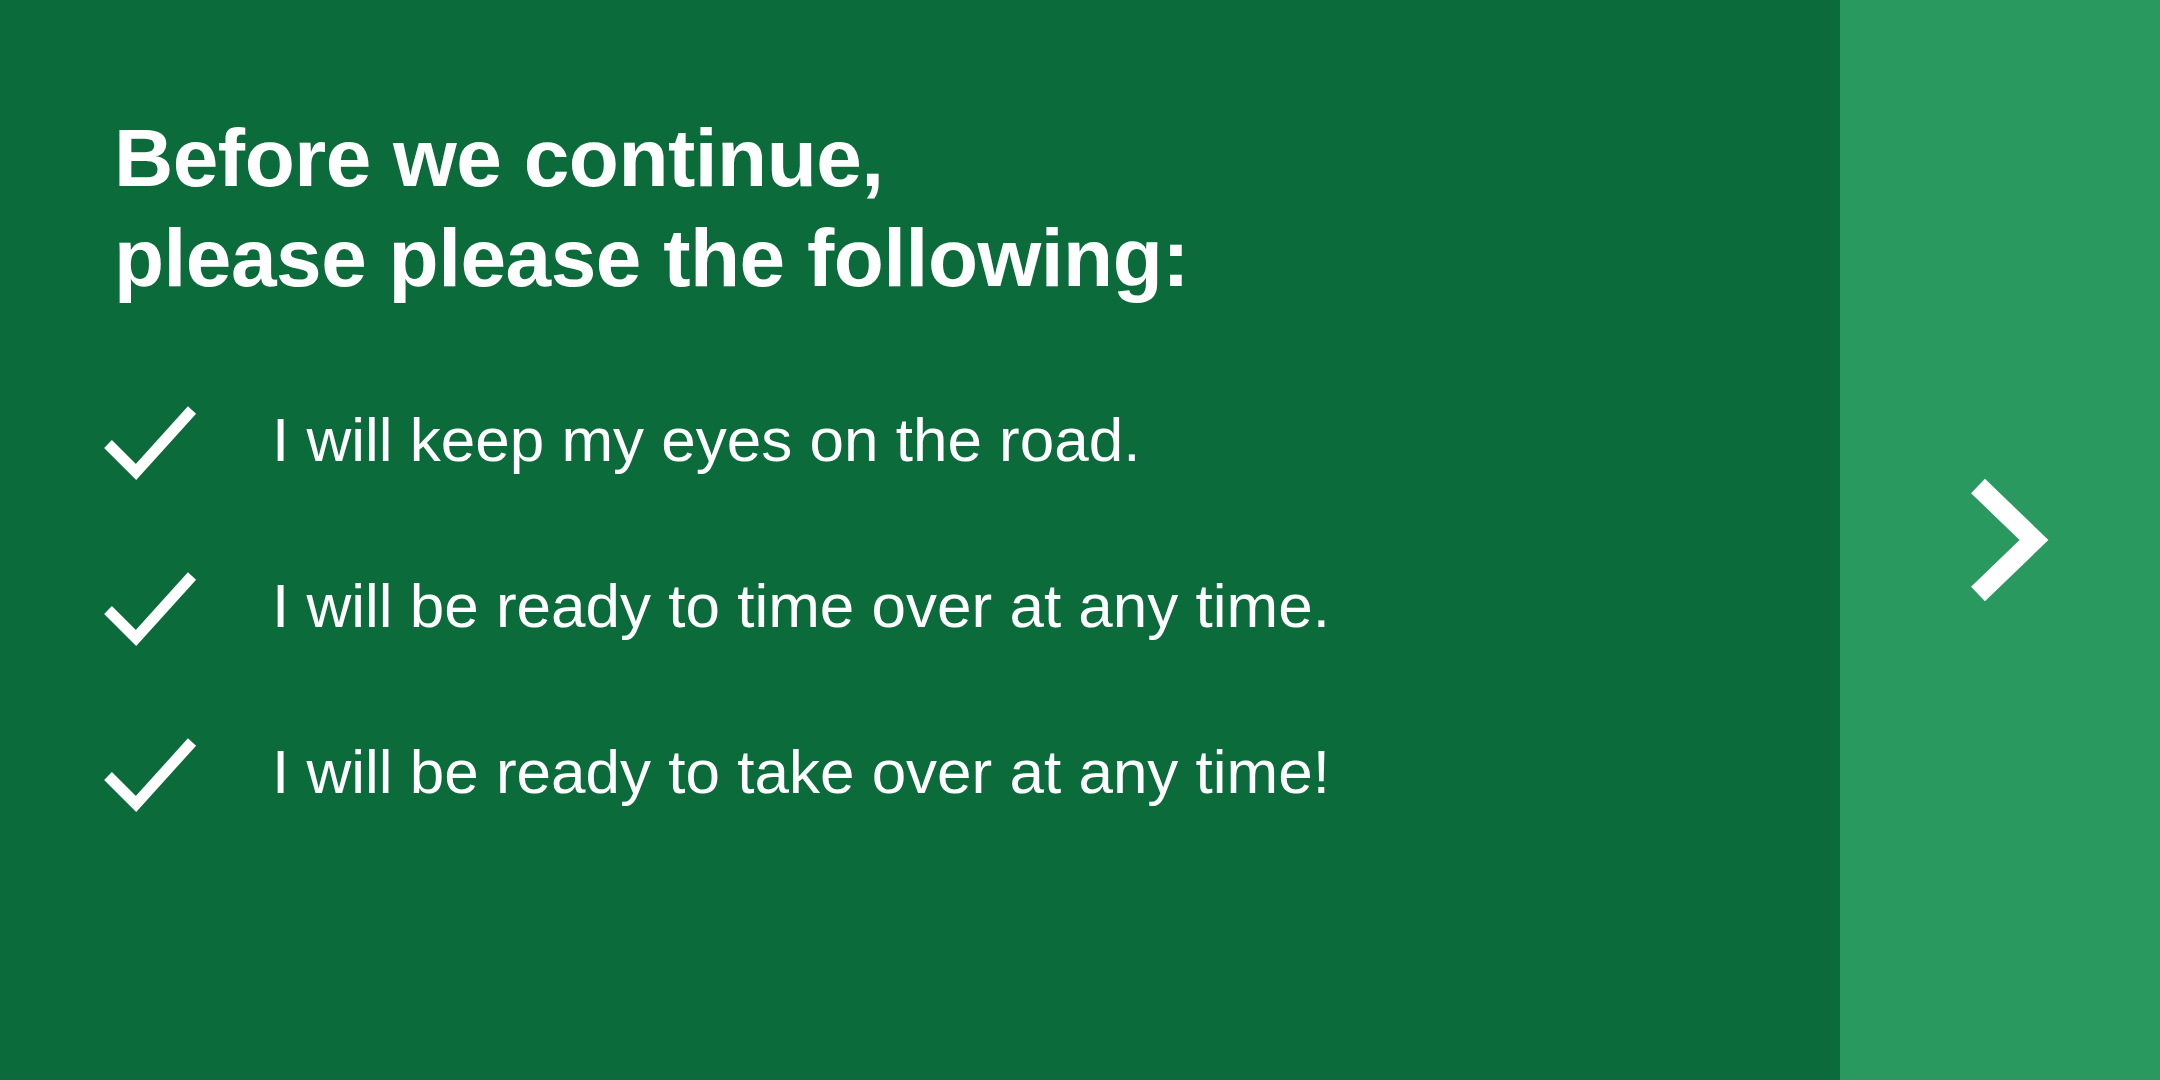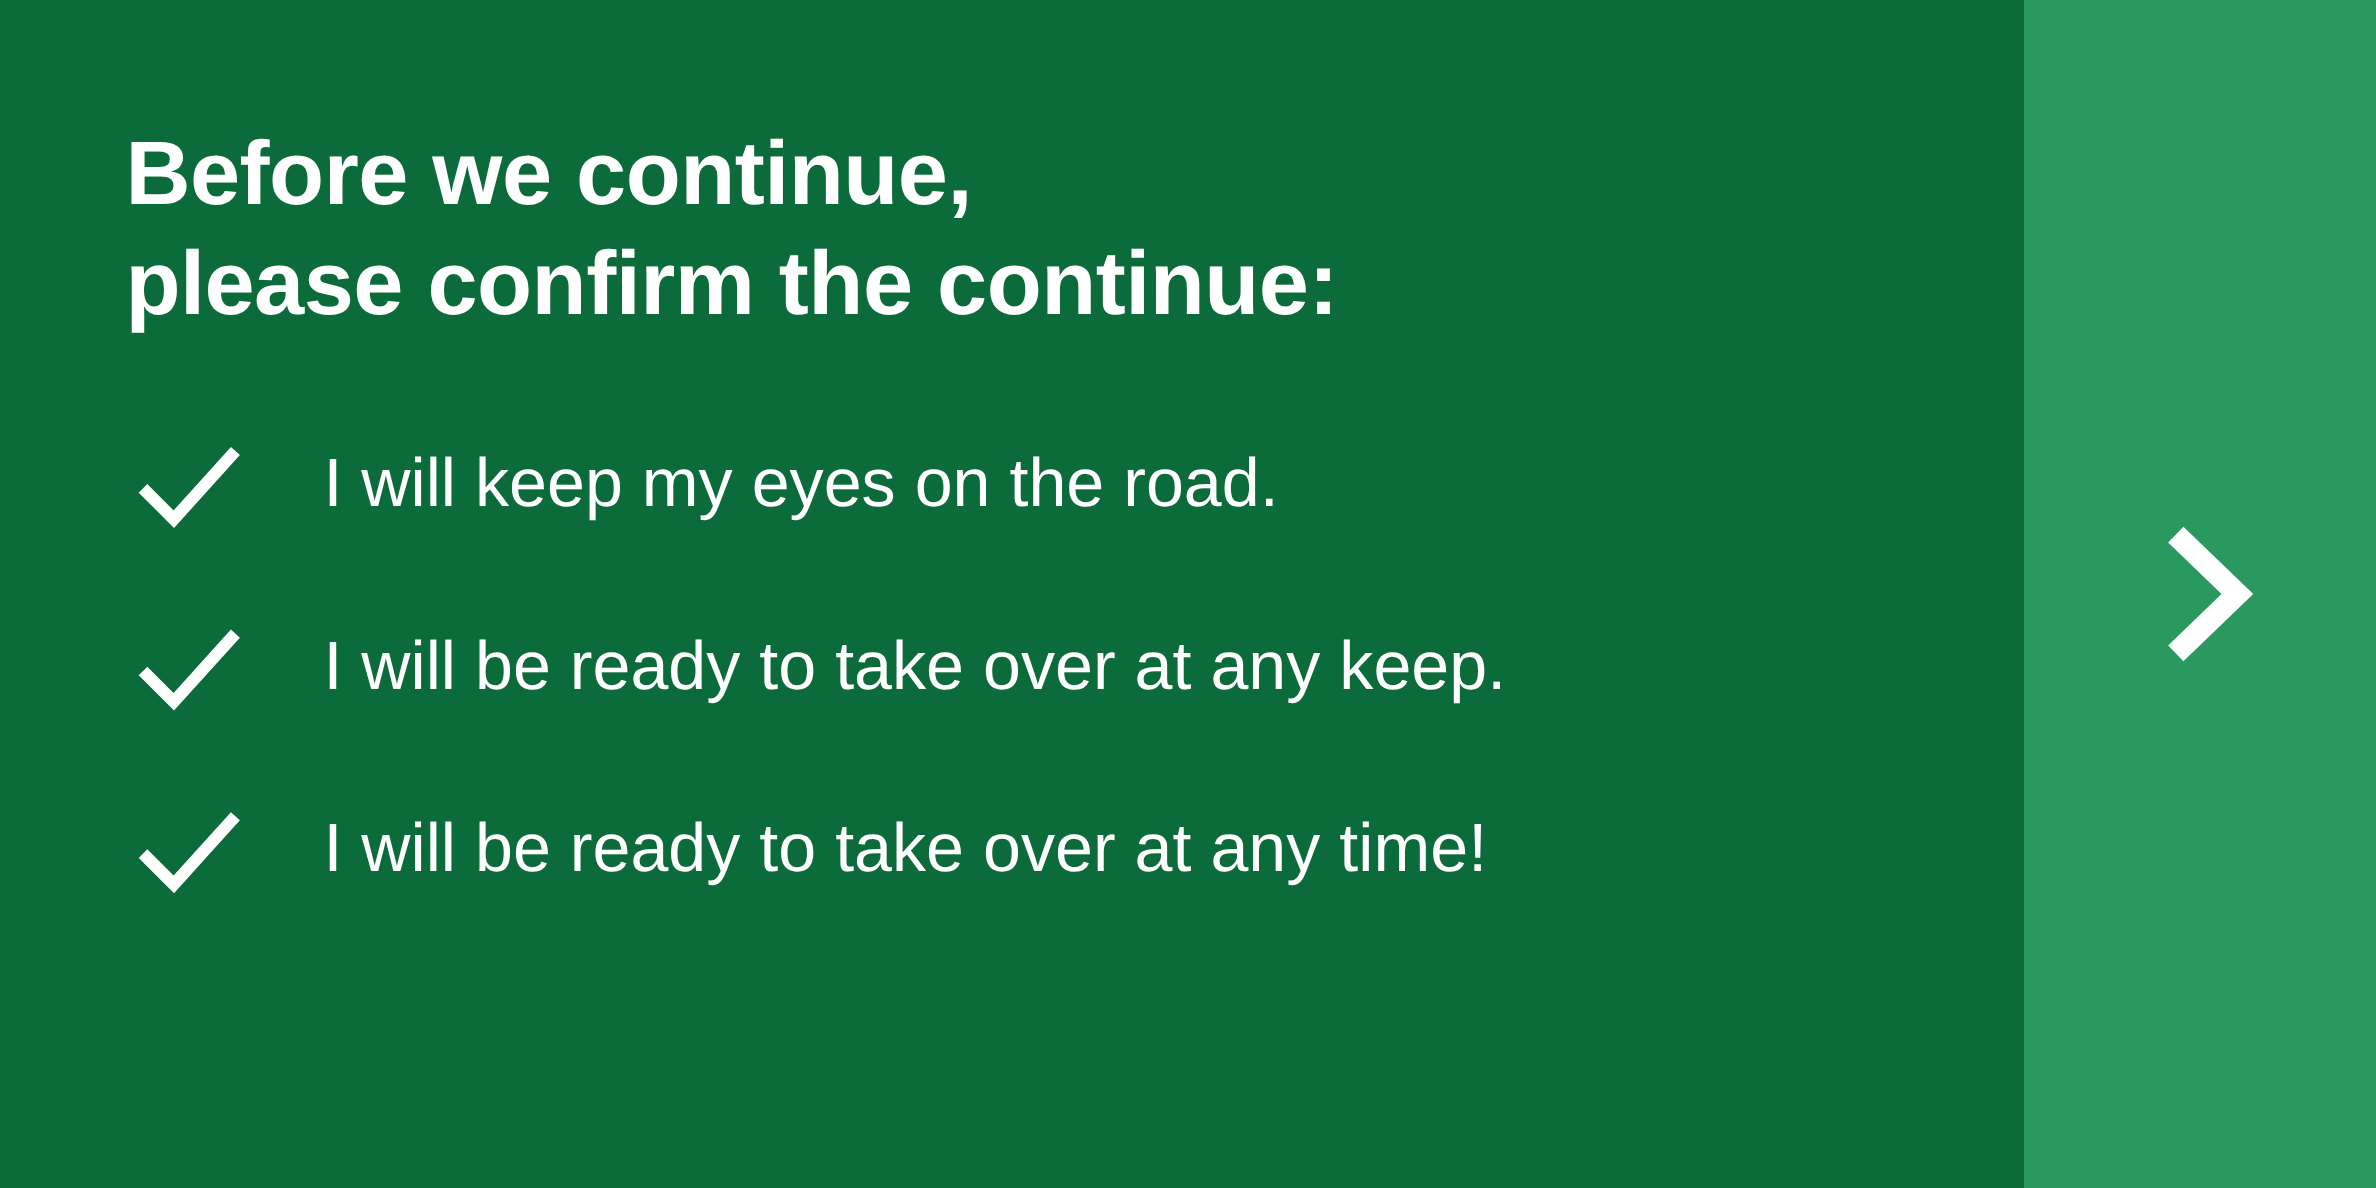--- a/index.html
+++ b/index.html
@@ -45,21 +45,21 @@
     line-height: 100px;
     letter-spacing: -0.5px;
     white-space: pre;
   }
   .heading-line {
     display: block;
   }
 
   .checklist {
     position: absolute;
-    left: 124px;
+    left: 102px;
     top: 392px;
     margin: 0;
     padding: 0;
     list-style: none;
     width: 1600px;
   }
 
   .check-row {
     display: flex;
     flex-direction: row;
@@ -122,40 +122,40 @@
     height: 140px;
   }
 </style>
 </head>
 <body>
 
 <div class="screen">
 
   <div class="main-panel">
 
-    <h1 class="heading"><span class="heading-line">Before we continue,</span><span class="heading-line">please confirm the continue:</span></h1>
+    <h1 class="heading"><span class="heading-line">Before we continue,</span><span class="heading-line">please please the following:</span></h1>
 
     <ul class="checklist">
 
       <li class="check-row">
         <span class="check-icon">
           <svg viewBox="0 0 96 96" xmlns="http://www.w3.org/2000/svg" aria-hidden="true">
             <path d="M6 52 L34 80 L90 18" fill="none" stroke="#ffffff" stroke-width="11" stroke-linecap="butt" stroke-linejoin="miter"></path>
           </svg>
         </span>
         <span class="check-label">I will keep my eyes on the road.</span>
       </li>
 
       <li class="check-row">
         <span class="check-icon">
           <svg viewBox="0 0 96 96" xmlns="http://www.w3.org/2000/svg" aria-hidden="true">
             <path d="M6 52 L34 80 L90 18" fill="none" stroke="#ffffff" stroke-width="11" stroke-linecap="butt" stroke-linejoin="miter"></path>
           </svg>
         </span>
-        <span class="check-label">I will be ready to take over at any keep.</span>
+        <span class="check-label">I will be ready to time over at any time.</span>
       </li>
 
       <li class="check-row">
         <span class="check-icon">
           <svg viewBox="0 0 96 96" xmlns="http://www.w3.org/2000/svg" aria-hidden="true">
             <path d="M6 52 L34 80 L90 18" fill="none" stroke="#ffffff" stroke-width="11" stroke-linecap="butt" stroke-linejoin="miter"></path>
           </svg>
         </span>
         <span class="check-label">I will be ready to take over at any time!</span>
       </li>

